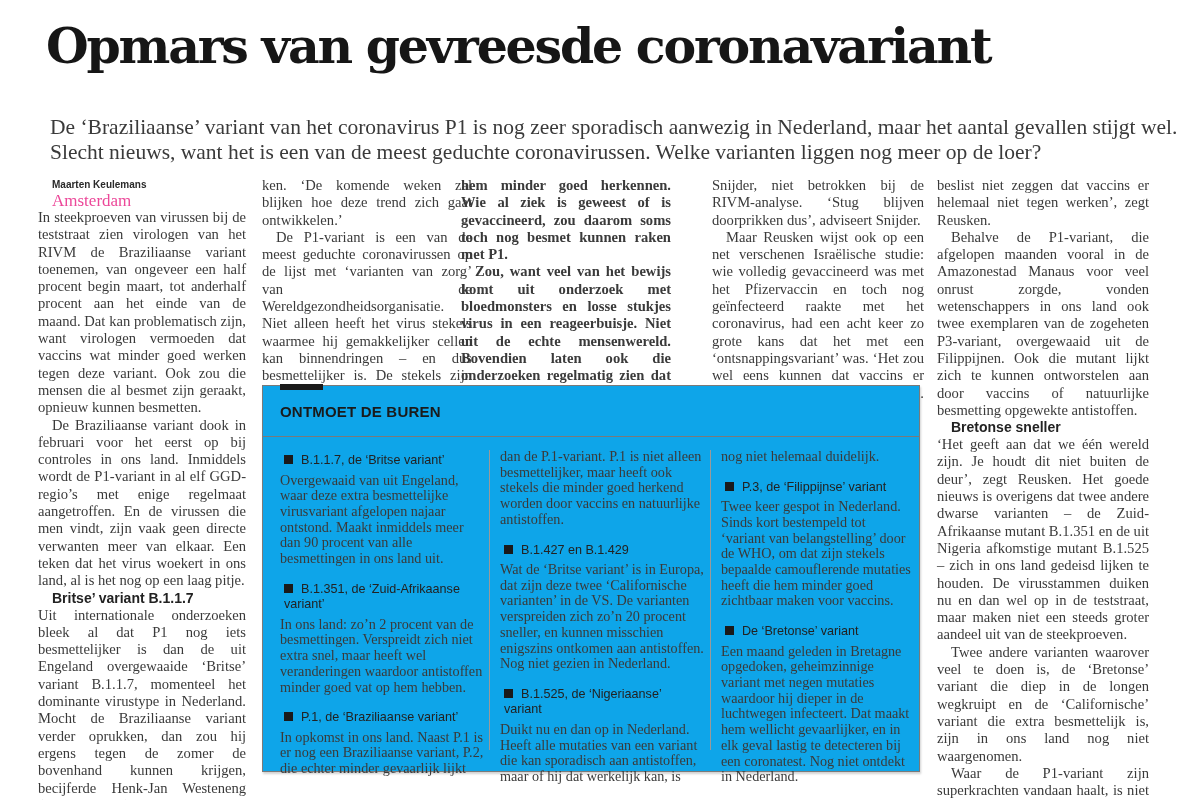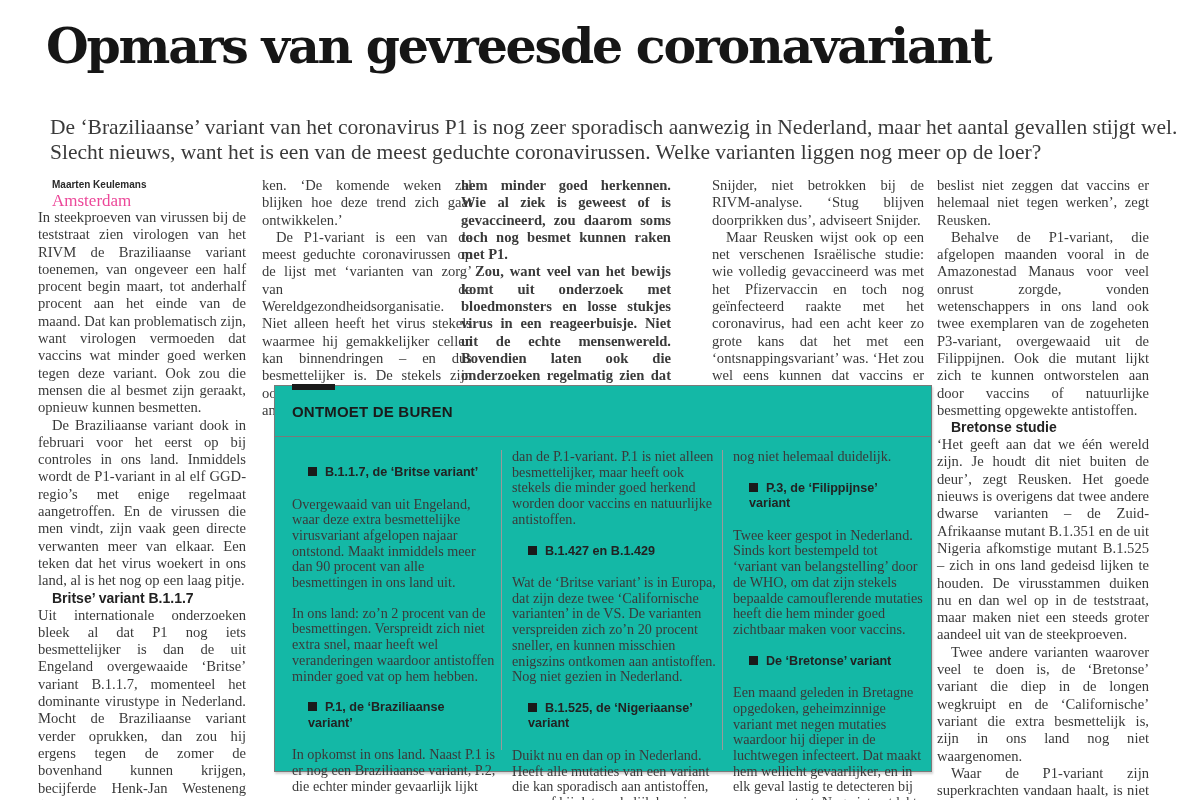--- a/index.html
+++ b/index.html
@@ -23,37 +23,37 @@
   .col1 { left:38px; width:208px; }
   .col2 { left:262px; width:210px; }
   .col3 { left:461px; width:210px;font-weight:bold; }
   .col4 { left:712px; width:212px; }
   .col5 { left:937px; width:212px; }
   .byline-name { font-family:"Liberation Sans", sans-serif; font-weight:bold; font-size:10px; line-height:16px; color:#2a2a2a; margin:0; }
   .byline-city { font-family:Liberation Serif, serif; font-size:17px; line-height:16px; color:#ec4899; margin:0 0 17px 0; }
   .subhead { font-family:"Liberation Sans", sans-serif; font-weight:bold; font-size:14px; line-height:17px; color:#222; margin:11px 0 1px 0; }
 
   .box {
-    position:absolute; left:274px; top:385px; width:656px; height:385px;
-    border:1.3px solid #7a7a7a; box-shadow:1px 2px 2px rgba(0,0,0,0.18); background:#14b8a6;
+    position:absolute; left:262px; top:385px; width:656px; height:385px;
+    border:1.3px solid #7a7a7a; box-shadow:1px 2px 2px rgba(0,0,0,0.18); background:#0ea5e9;
   }
   .box-tab { position:absolute; left:17px; top:-2px; width:43px; height:6px; background:#1a1a1a; }
   .box-title {
     position:absolute; left:17px; top:17px; margin:0;
     font-family:"Liberation Sans", sans-serif; font-weight:bold; font-size:15px; color:#1a1a1a; letter-spacing:0.2px;
   }
   .box-rule { position:absolute; left:0; right:0; top:50px; height:1px; background:#7a7a7a; }
   .bcol { position:absolute; top:63px; width:205px; font-family:"Liberation Serif", serif; font-size:14.2px; line-height:15.7px; color:#3a3a3a; }
   .bcol1 { left:17px; }
   .bcol2 { left:237px; }
   .bcol3 { left:458px; width:190px; }
   .vrule { position:absolute; top:64px; width:1px; height:300px; background:#9a9a9a; }
   .vr1 { left:226px; } .vr2 { left:447px; }
   .entry { margin:0 0 15px 0; }
-  .entry-head { font-family:"Liberation Sans", sans-serif; font-weight:bold; font-size:12.6px; line-height:15.5px; color:#222; margin:16px; }
+  .entry-head { font-family:"Liberation Sans", sans-serif; font-weight:normal; font-size:12.6px; line-height:15.5px; color:#222; margin:4px; }
   .sq { display:inline-block; width:9px; height:9px; background:#1a1a1a; margin-right:8px; vertical-align:0px; }
   .entry-body { margin:0; }
 </style>
 </head>
 <body>
 
 <h1 class="headline">Opmars van gevreesde coronavariant</h1>
 <p class="intro">De ‘Braziliaanse’ variant van het coronavirus P1 is nog zeer sporadisch aanwezig in Nederland,  maar het aantal gevallen stijgt wel.  Slecht nieuws, want het is een van de meest geduchte coronavirussen. Welke varianten liggen nog meer op de loer?</p>
 
 <div class="col col1">
@@ -76,39 +76,40 @@
 </div>
 
 <div class="col col4">
   <p class="first">Snijder, niet betrokken bij de RIVM-analyse. ‘Stug blijven doorprikken dus’, adviseert Snijder.</p>
   <p>Maar Reusken wijst ook op een net verschenen Israëlische studie: wie volledig gevaccineerd was met het Pfizervaccin en toch nog geïnfecteerd raakte met het coronavirus, had een acht keer zo grote kans dat het met een ‘ontsnappingsvariant’ was. ‘Het zou wel eens kunnen dat vaccins er verminderd werkzaam tegen zijn. Al wil dat</p>
 </div>
 
 <div class="col col5">
   <p class="first">beslist niet zeggen dat vaccins er helemaal niet tegen werken’, zegt Reusken.</p>
   <p>Behalve de P1-variant, die afgelopen maanden vooral in de Amazonestad Manaus voor veel onrust zorgde, vonden wetenschappers in ons land ook twee exemplaren van de zogeheten P3-variant, overgewaaid uit de Filippijnen. Ook die mutant lijkt zich te kunnen ontworstelen aan door vaccins of natuurlijke besmetting opgewekte antistoffen.</p>
-  <p class="subhead">Bretonse studie</p>
+  <p class="subhead">Bretonse sneller</p>
   <p class="first">‘Het geeft aan dat we één wereld zijn. Je houdt dit niet buiten de deur’, zegt Reusken. Het goede nieuws is overigens dat twee andere dwarse varianten – de Zuid-Afrikaanse mutant B.1.351 en de uit Nigeria afkomstige mutant B.1.525 – zich in ons land gedeisd lijken te houden. De virusstammen duiken nu en dan wel op in de teststraat, maar maken niet een steeds groter aandeel uit van de steekproeven.</p>
   <p>Twee andere varianten waarover veel te doen is, de ‘Bretonse’ variant die diep in de longen wegkruipt en de ‘Californische’ variant die extra besmettelijk is, zijn in ons land nog niet waargenomen.</p>
   <p>Waar de P1-variant zijn superkrachten vandaan haalt, is niet helemaal duidelijk. Het virus heeft een aantal chemische veranderingen die elk afzonderlijk ook bekend zijn van andere virusvarianten. Maar misschien is het de precieze optelsom die het hem doet, denken virologen.</p>
 </div>
 
 <div class="box">
   <div class="box-tab"></div>
   <h2 class="box-title">ONTMOET DE BUREN</h2>
   <div class="box-rule"></div>
   <div class="vrule vr1"></div>
   <div class="vrule vr2"></div>
 
   <div class="bcol bcol1">
     <div class="entry">
       <p class="entry-head"><span class="sq"></span><span>B.1.1.7, de ‘Britse variant’</span></p>
       <p class="entry-body">Overgewaaid van uit Engeland, waar deze extra besmettelijke virusvariant afgelopen najaar ontstond. Maakt inmiddels meer dan 90 procent van alle besmettingen in ons land uit.</p>
     </div>
     <div class="entry">
+      <p class="entry-head"><span class="sq"></span><span>B.1.351, de ‘Zuid-Afrikaanse variant’</span></p>
       <p class="entry-body">In ons land: zo’n 2 procent van de besmettingen. Verspreidt zich niet extra snel, maar heeft wel veranderingen waardoor antistoffen minder goed vat op hem hebben.</p>
     </div>
     <div class="entry">
       <p class="entry-head"><span class="sq"></span><span>P.1, de ‘Braziliaanse variant’</span></p>
       <p class="entry-body">In opkomst in ons land. Naast P.1 is er nog een Braziliaanse variant, P.2, die echter minder gevaarlijk lijkt</p>
     </div>
   </div>
 
   <div class="bcol bcol2">
     <div class="entry">

